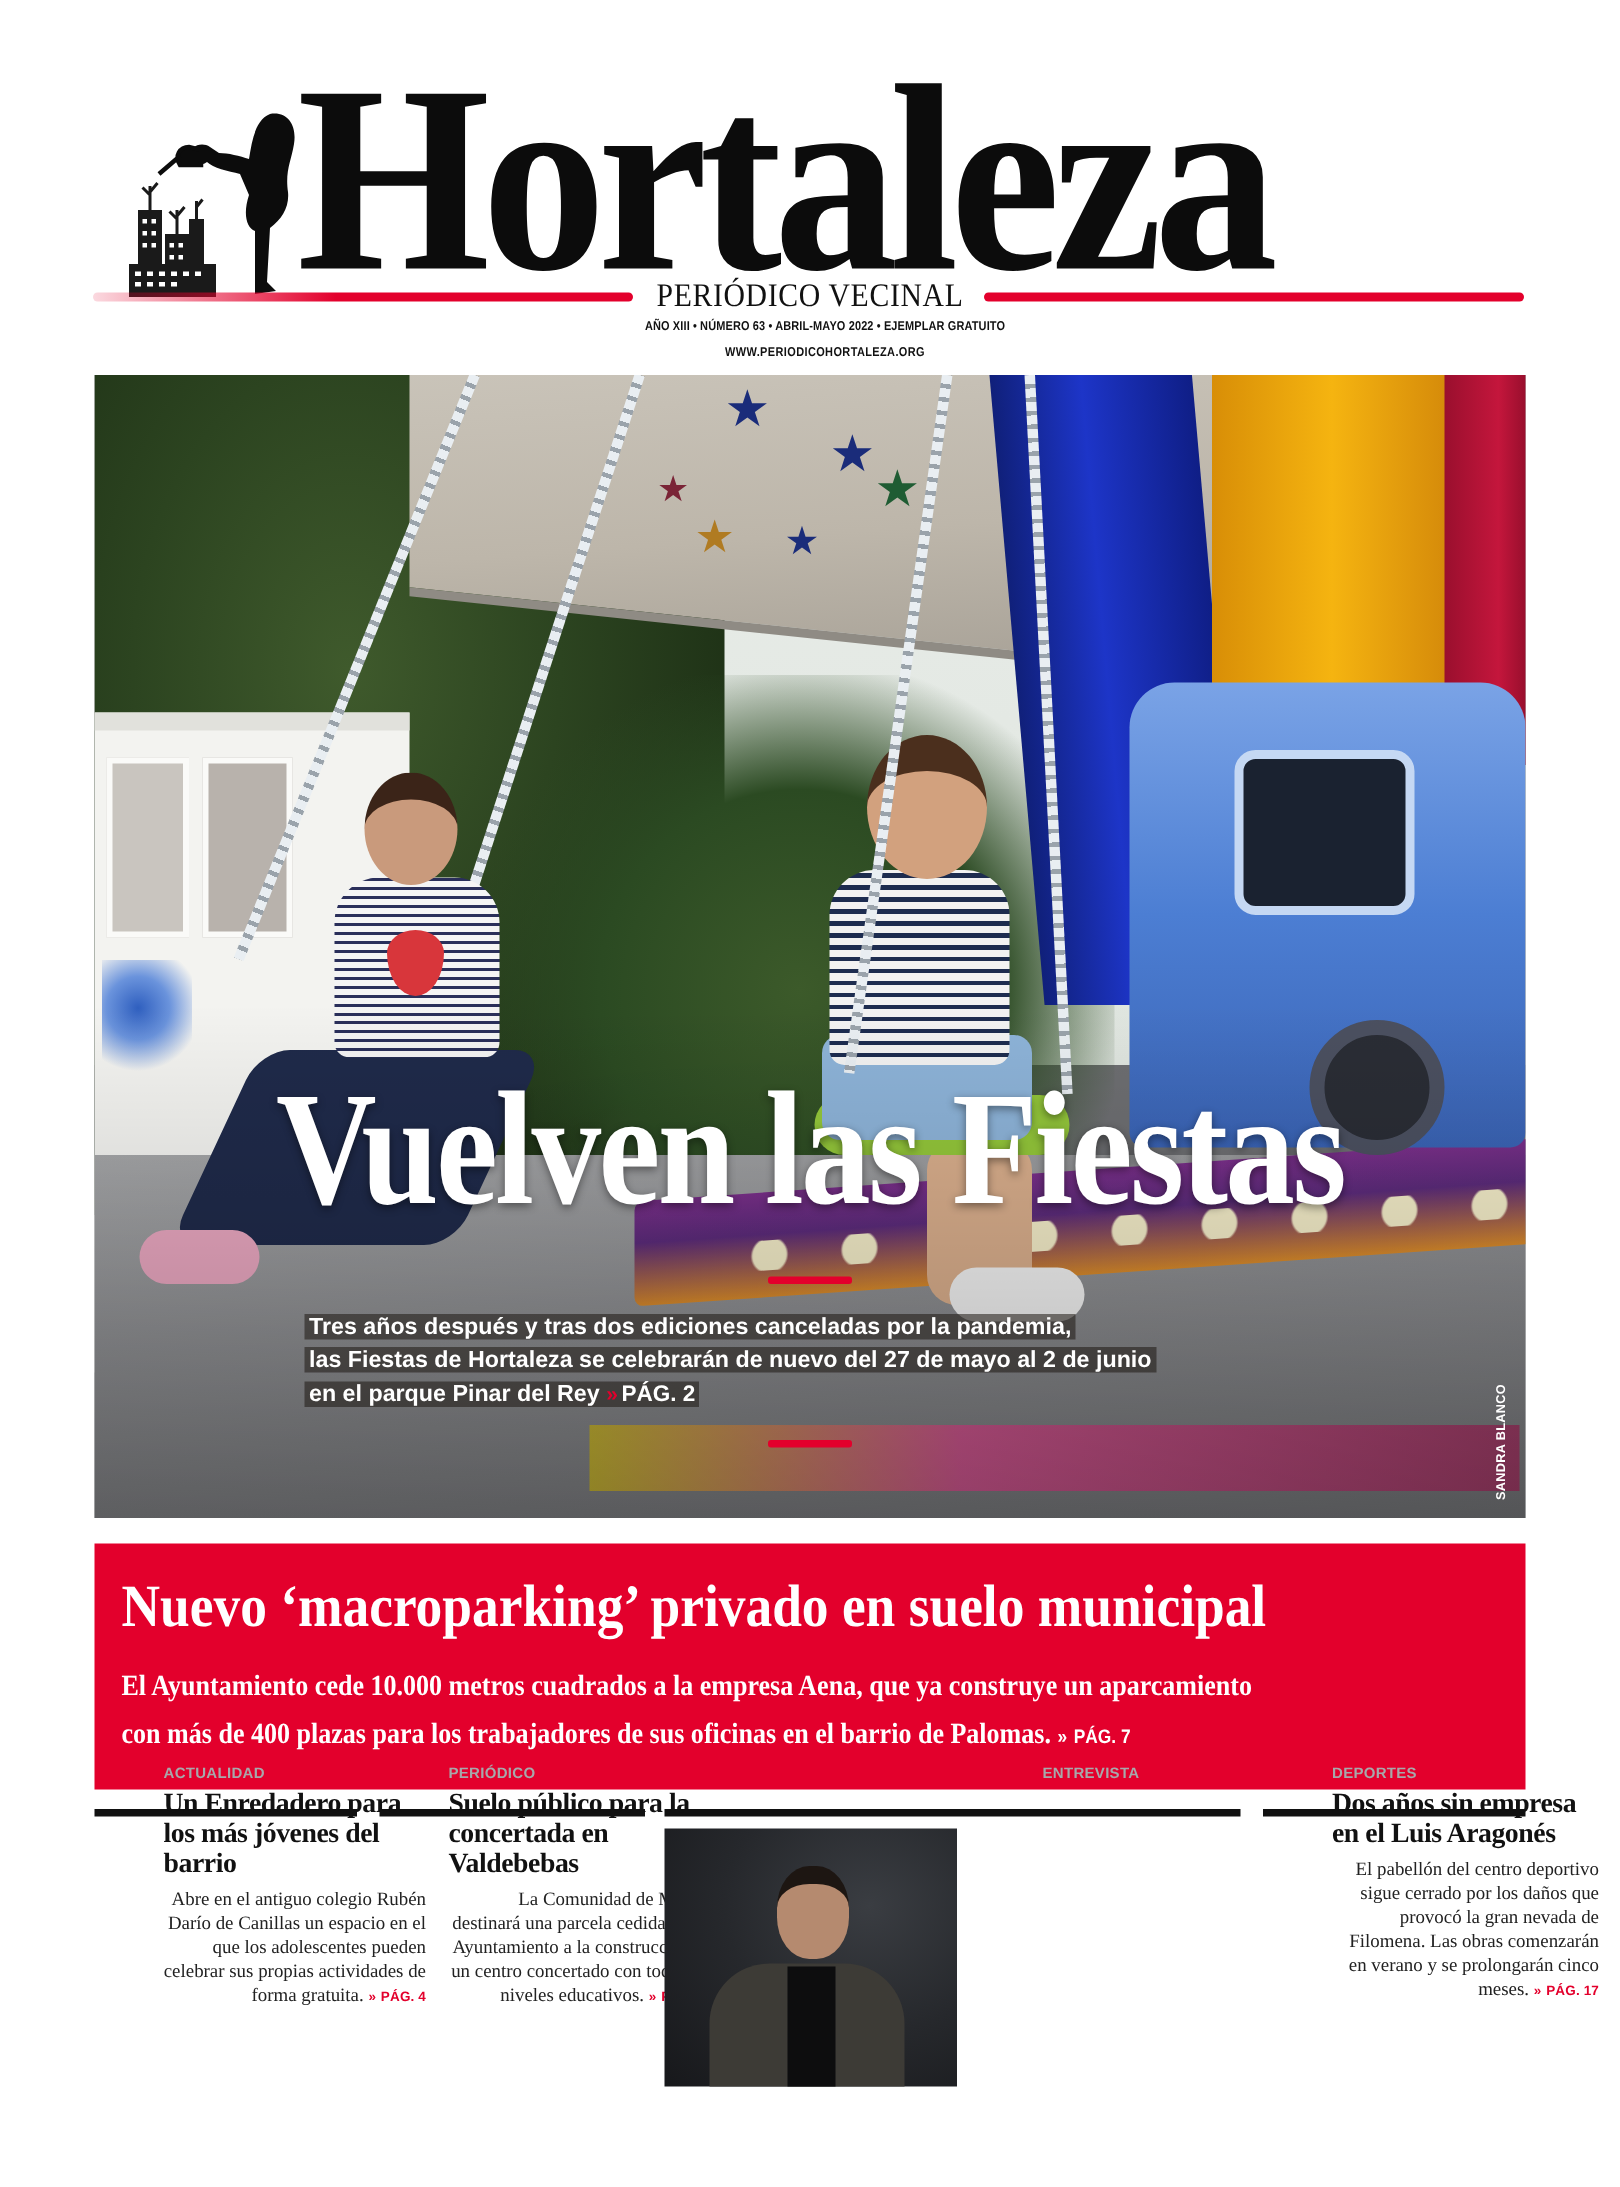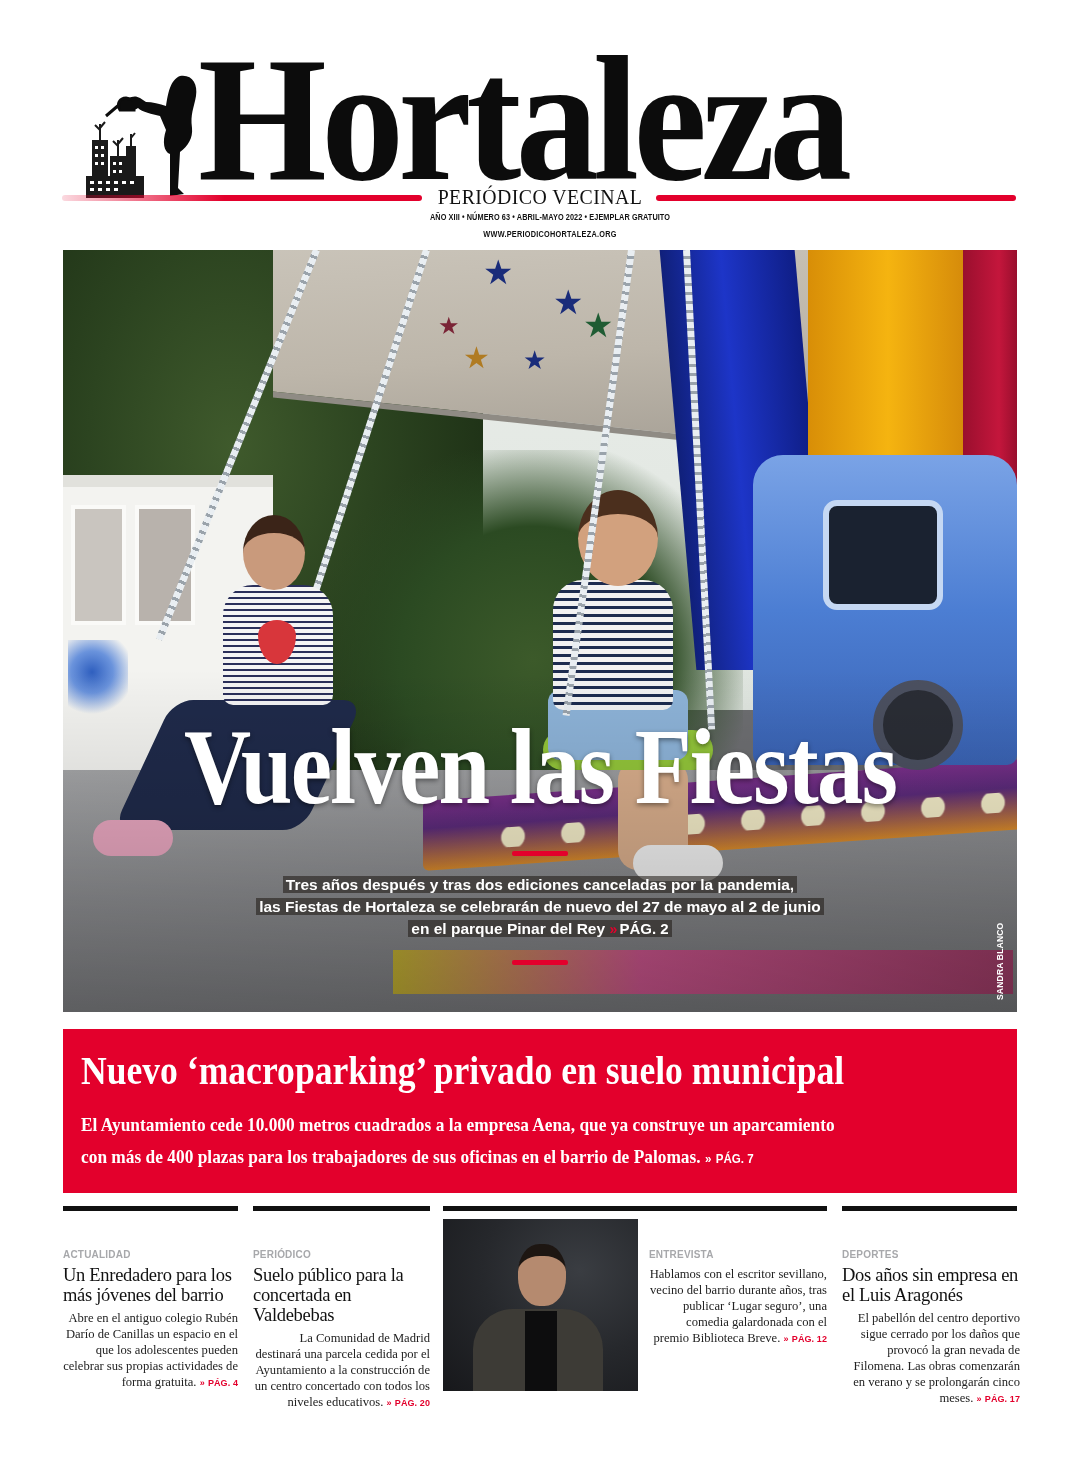--- a/index.html
+++ b/index.html
@@ -104,21 +104,21 @@
   .hero-headline {
     position: absolute; left: 0; top: 462px; width: 954px; text-align: center;
     font-family: "Liberation Serif", serif; font-weight: bold; font-size: 108px; line-height: 110px;
     color: #ffffff; letter-spacing: -2px; white-space: nowrap;
     text-shadow: 0 2px 6px rgba(0,0,0,0.45);
     transform: scaleX(0.86); transform-origin: center top;
   }
   .hero-dash-top { position: absolute; left: 449px; top: 601px; width: 56px; height: 5px; background: #e3002c; border-radius: 2px; }
   .hero-dash-bot { position: absolute; left: 449px; top: 710px; width: 56px; height: 5px; background: #e3002c; border-radius: 2px; }
   .hero-deck {
-    position: absolute; left: 140px; top: 624px; width: 674px; text-align: center;
+    position: absolute; left: 140px; top: 624px; width: 674px; 
     font-family: "Liberation Sans", sans-serif; font-weight: bold; font-size: 15.5px; line-height: 22px;
     color: #ffffff;
   }
   .hero-deck .ln { display: inline; background: rgba(30,24,18,0.55); padding: 0 3px; box-decoration-break: clone; -webkit-box-decoration-break: clone; }
   .page-ref { font-family: "Liberation Sans", sans-serif; font-weight: bold; color: #e3002c; }
   .hero-deck .page-ref { font-size: 15px; color: #ffffff; }
   .hero-deck .chev { color: #e3002c; font-size: 14px; letter-spacing: -2px; }
   .photo-credit {
     position: absolute; left: 932px; top: 670px; width: 14px; height: 80px;
     font-family: "Liberation Sans", sans-serif; font-weight: bold; font-size: 8.5px; color: #ffffff;
@@ -136,27 +136,27 @@
   }
   .feature-body {
     position: absolute; left: 18px; top: 80px; width: 1050px;
     font-family: "Liberation Serif", serif; font-weight: bold; font-size: 19.5px; line-height: 32px;
     transform: scaleX(0.89); transform-origin: left top;
   }
   .feature-body .page-ref { color: #ffffff; font-size: 13px; }
 
   
   .col-rule { position: absolute; top: 1206px; height: 5px; background: #111; }
-  .col { position: absolute; top: 1248px; }
+  .col { position: absolute; top: 1176px; margin-left: 46px; }
   .section-label {
     font-family: "Liberation Sans", sans-serif; font-weight: bold; font-size: 10px; color: #a7a8ab;
     letter-spacing: 0.2px; line-height: 13px;
   }
   .col-title {
-    margin-top: 4px; font-family: "Liberation Serif", serif; font-weight: normal; font-size: 18.5px; line-height: 20px;
+    margin-top: 4px; font-family: "Liberation Serif", serif; font-weight: bold; font-size: 18.5px; line-height: 20px;
     color: #111; letter-spacing: -0.3px;
   }
   .col-body {
     margin-top: 5px; font-family: "Liberation Serif", serif; font-size: 12.6px; line-height: 16px; color: #222; text-align: right;
   }
   .col-body .page-ref { font-size: 9px; letter-spacing: 0.1px; }
   .interview-photo {
     position: absolute; left: 443px; top: 1219px; width: 195px; height: 172px; overflow: hidden;
     background: radial-gradient(ellipse at 70% 30%, #3a3d42 0%, #26282c 50%, #17181b 100%);
   }
@@ -306,25 +306,20 @@
 </article>
 
 <div class="interview-photo">
   <div class="ip-body"></div>
   <div class="ip-shirt"></div>
   <div class="ip-head"></div>
 </div>
 
 <article class="col" style="left:649px;width:178px;">
   <div class="section-label">ENTREVISTA</div>
-  <p class="col-body">
-    <span>Hablamos con el escritor sevillano, vecino del barrio durante años, tras publicar ‘Lugar seguro’, una comedia galardonada con el premio Biblioteca Breve.</span>
-    <span class="page-ref">»</span>
-    <span class="page-ref">PÁG. 12</span>
-  </p>
 </article>
 
 <article class="col" style="left:842px;width:178px;">
   <div class="section-label">DEPORTES</div>
   <h3 class="col-title">Dos años sin empresa en el Luis Aragonés</h3>
   <p class="col-body">
     <span>El pabellón del centro deportivo sigue cerrado por los daños que provocó la gran nevada de Filomena. Las obras comenzarán en verano y se prolongarán cinco meses.</span>
     <span class="page-ref">»</span>
     <span class="page-ref">PÁG. 17</span>
   </p>

